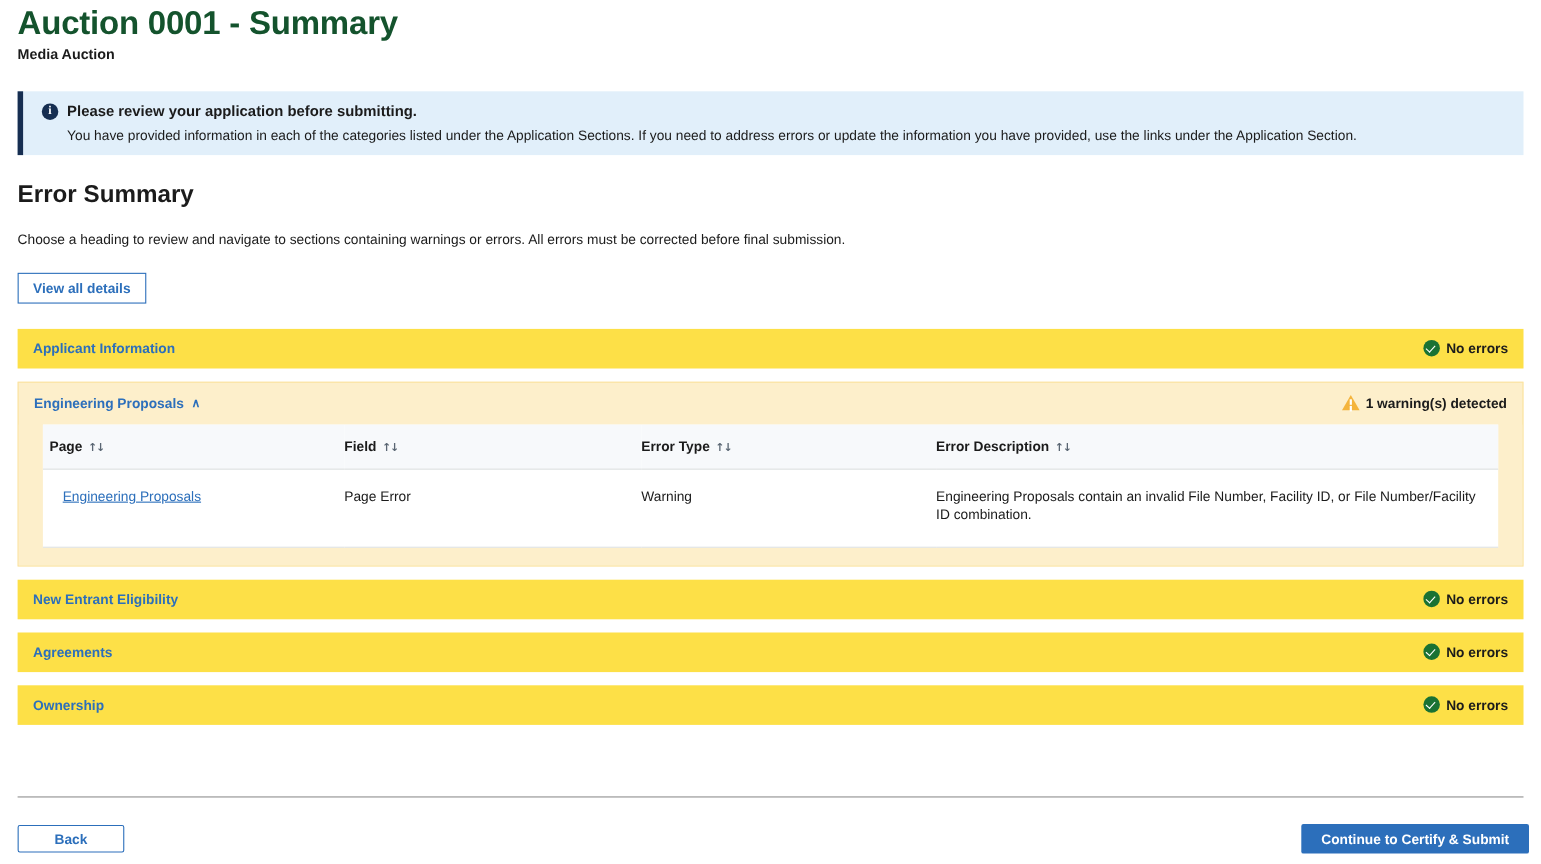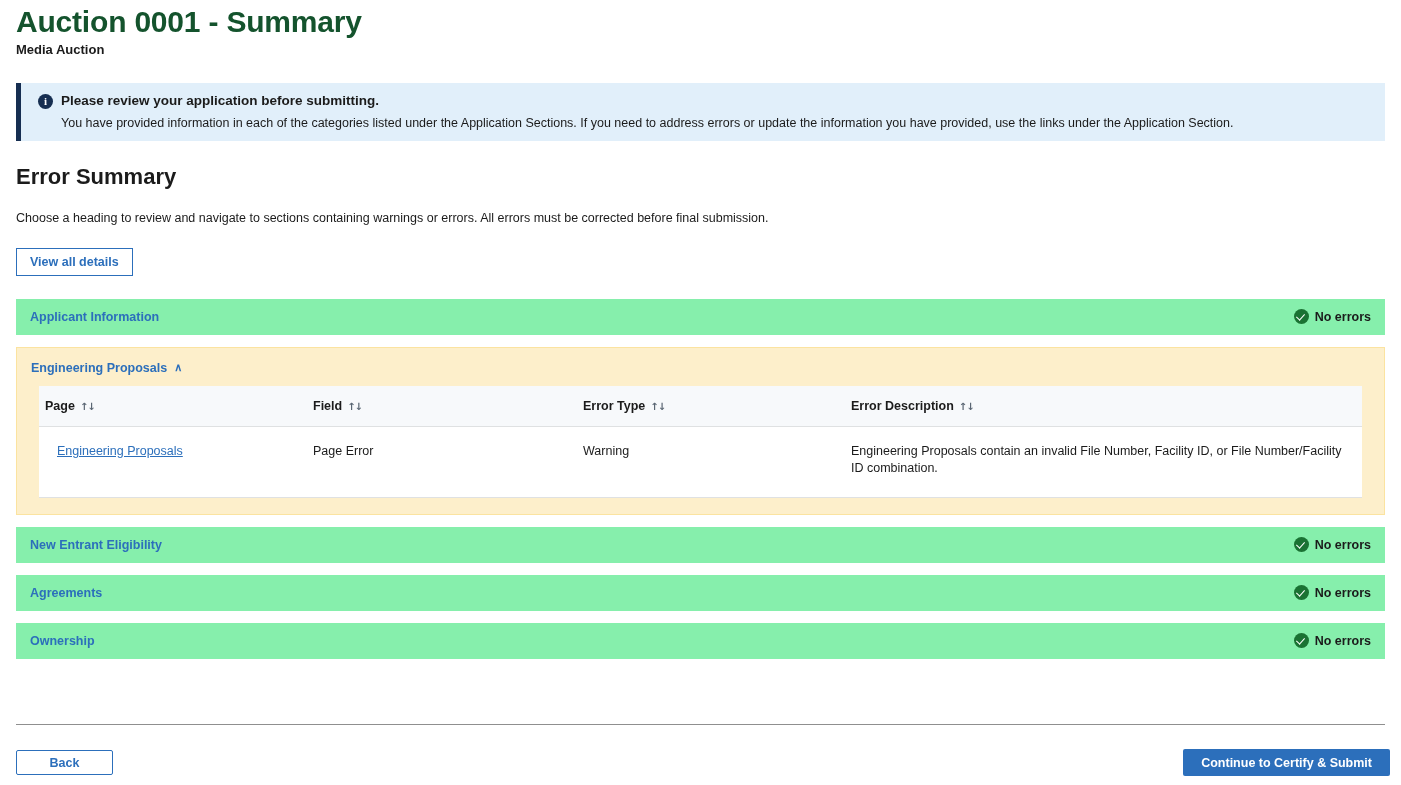--- a/index.html
+++ b/index.html
@@ -138,21 +138,21 @@
     position: absolute;
     left: 16px;
     top: 299px;
     width: 1369px;
   }
   .acc-item { margin-bottom: 12px; }
 
   .acc-head {
     position: relative;
     height: 36px;
-    background: #86efac;
+    background: #fde047;
     box-sizing: border-box;
     cursor: pointer;
   }
   .acc-item.warn > .acc-head { background: transparent; }
 
   .acc-title {
     position: absolute;
     left: 14px;
     top: 0;
     height: 36px;
@@ -353,20 +353,23 @@
         <span class="acc-title">Applicant Information</span>
         <span class="acc-status">
           <span class="ico-check"></span><span>No errors</span>
         </span>
       </div>
     </div>
 
     <div class="acc-item warn">
       <div class="acc-head">
         <span class="acc-title"><span>Engineering Proposals</span><span class="chevron">∧</span></span>
+        <span class="acc-status">
+          <span class="ico-warn"></span><span>1 warning(s) detected</span>
+        </span>
       </div>
       <div class="acc-body">
         <table class="err-table">
           <thead>
             <tr>
               <th class="col-page"><span>Page</span><span class="sort-ico">↑↓</span></th>
               <th class="col-field"><span>Field</span><span class="sort-ico">↑↓</span></th>
               <th class="col-type"><span>Error Type</span><span class="sort-ico">↑↓</span></th>
               <th class="col-desc"><span>Error Description</span><span class="sort-ico">↑↓</span></th>
             </tr>

